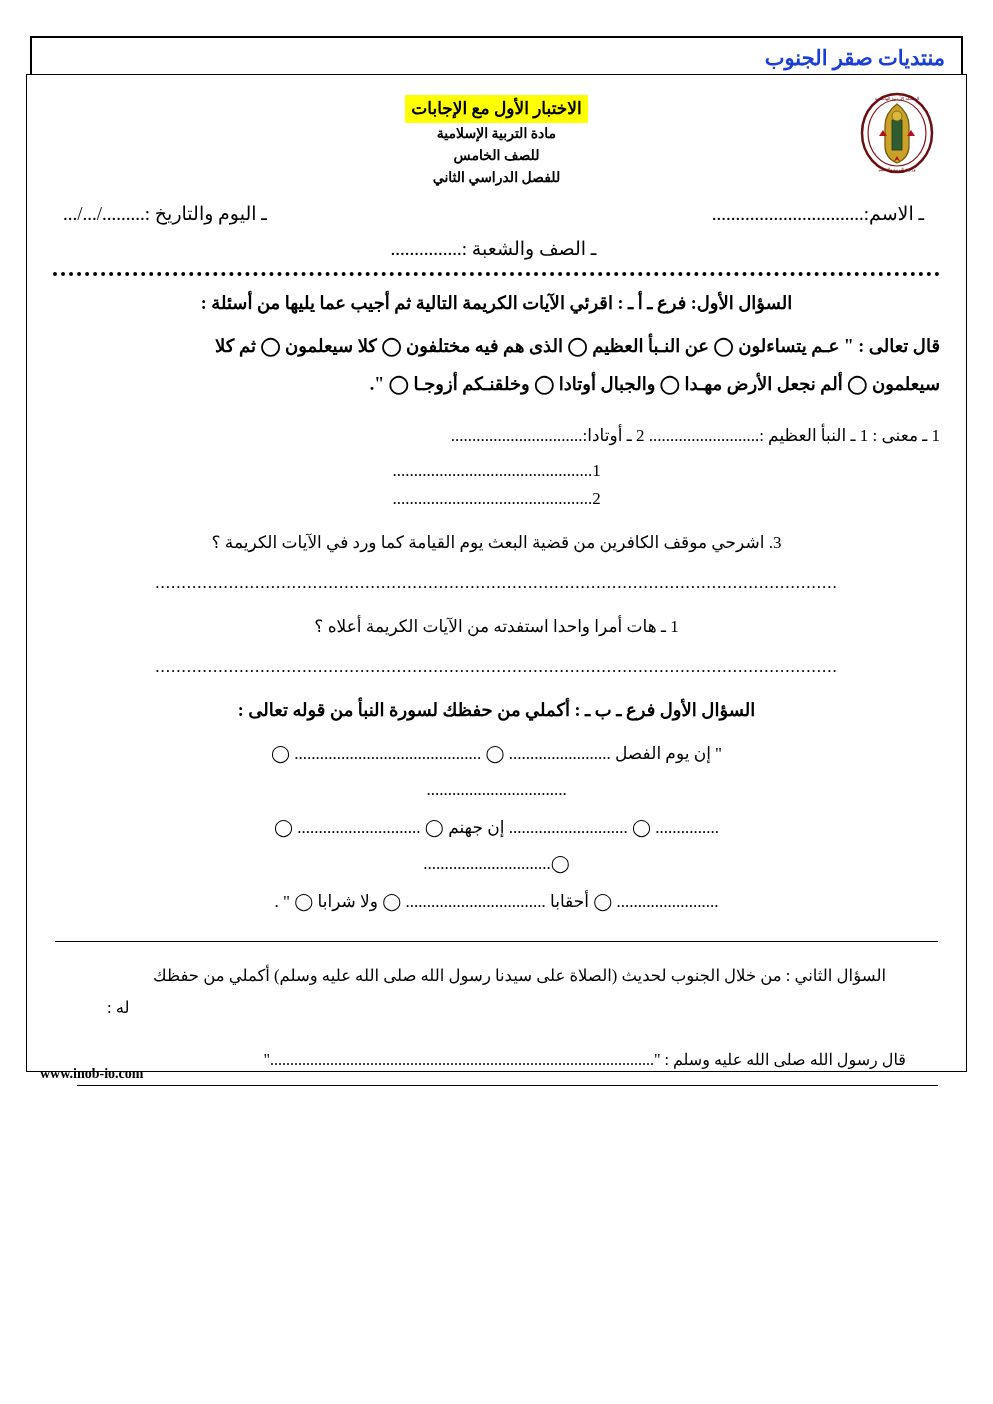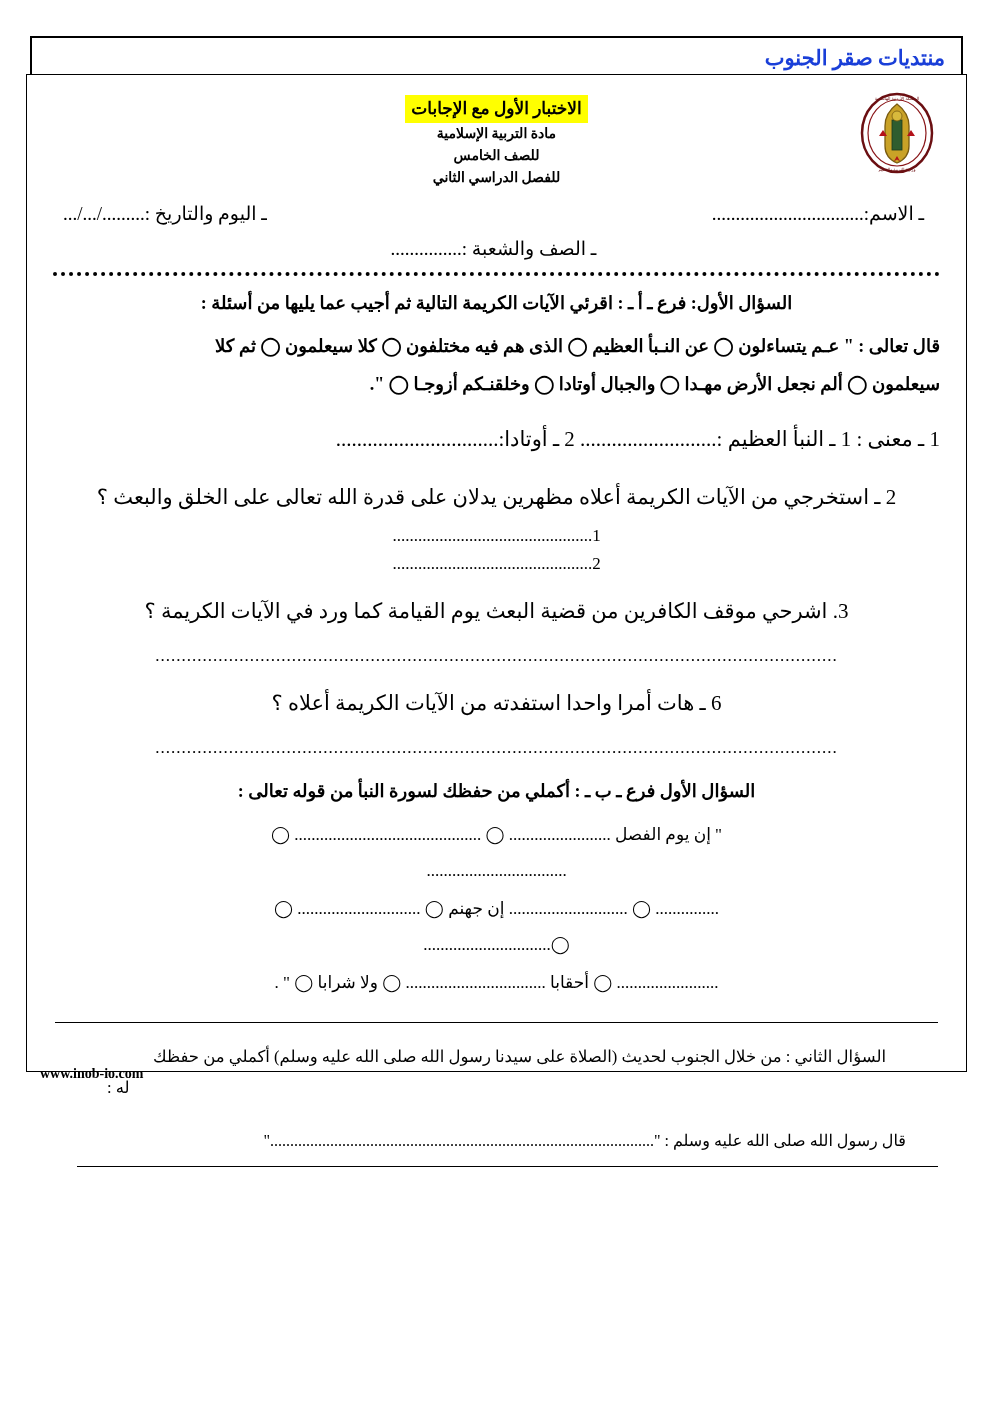--- a/index.html
+++ b/index.html
@@ -105,21 +105,21 @@
   }
   .verse {
     margin-top: 14px;
     font-size: 18px;
     font-weight: bold;
     line-height: 2.0;
     text-align: justify;
     padding: 0 6px;
   }
   .item {
-    font-size: 21px;
+    font-size: 17px;
     margin-top: 18px;
     line-height: 1.9;
     padding: 0 6px;
   }
   .item.center { text-align: center; }
   .item.right { text-align: right; }
   .sub-ans {
     font-size: 17px;
     margin-top: 8px;
     text-align: center;
@@ -206,28 +206,27 @@
 
     <div class="dotted-rule"></div>
 
     <div class="q-head">السؤال الأول: فرع ـ أ ـ : اقرئي الآيات الكريمة التالية ثم أجيب عما يليها من أسئلة :</div>
 
     <div class="verse">قال تعالى : " عـم يتساءلون ◯ عن النـبأ العظيم ◯ الذى هم فيه مختلفون ◯ كلا سيعلمون ◯ ثم كلا</div>
     <div class="verse" style="margin-top:2px;">سيعلمون ◯ ألم نجعل الأرض مهـدا ◯ والجبال أوتادا ◯ وخلقنـكم أزوجـا ◯ ".</div>
 
     <div class="item right">1 ـ معنى : 1 ـ النبأ العظيم :.......................... 2 ـ أوتادا:...............................</div>
 
-    <div class="item center">2 ـ استخرجي من الآيات الكريمة أعلاه مظهرين يدلان على قدرة الله تعالى على الخلق والبعث  ؟</div>
     <div class="sub-ans">1...............................................</div>
     <div class="sub-ans">2...............................................</div>
 
     <div class="item center">3. اشرحي موقف الكافرين من قضية البعث يوم القيامة كما ورد في الآيات الكريمة  ؟</div>
     <div class="full-dots">..................................................................................................................................</div>
 
-    <div class="item center">6 ـ هات أمرا واحدا استفدته من الآيات الكريمة أعلاه  ؟</div>
+    <div class="item center">1 ـ هات أمرا واحدا استفدته من الآيات الكريمة أعلاه  ؟</div>
     <div class="full-dots">..................................................................................................................................</div>
 
     <div class="bold-center">السؤال الأول فرع ـ ب ـ : أكملي من حفظك لسورة النبأ  من قوله تعالى :</div>
 
     <div class="hifz-line">" إن يوم الفصل ........................ ◯ ............................................ ◯</div>
     <div class="hifz-line" style="margin-top:2px;">.................................</div>
     <div class="hifz-line" style="margin-top:4px;">............... ◯ ............................ إن جهنم ◯ ............................. ◯</div>
     <div class="hifz-line" style="margin-top:2px;">◯..............................</div>
     <div class="hifz-line" style="margin-top:4px;">........................ ◯ أحقابا ................................. ◯  ولا شرابا ◯ " .</div>
 

